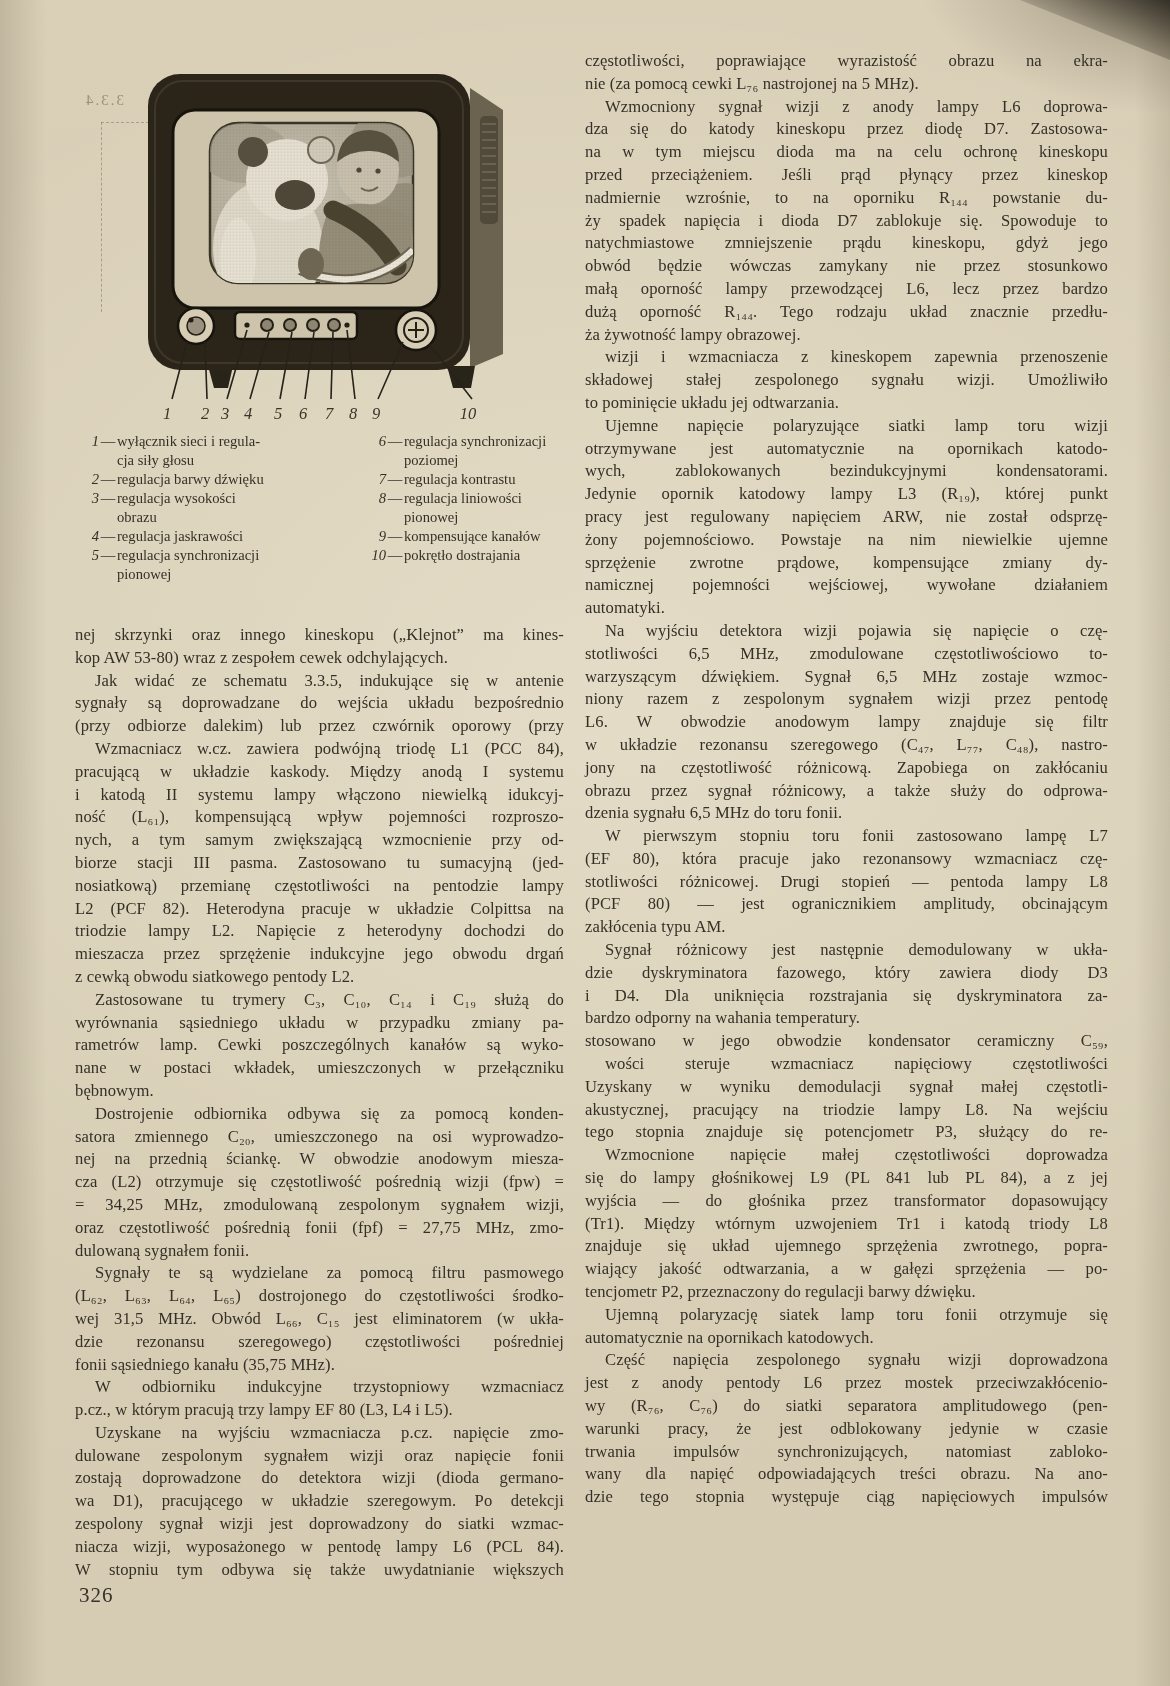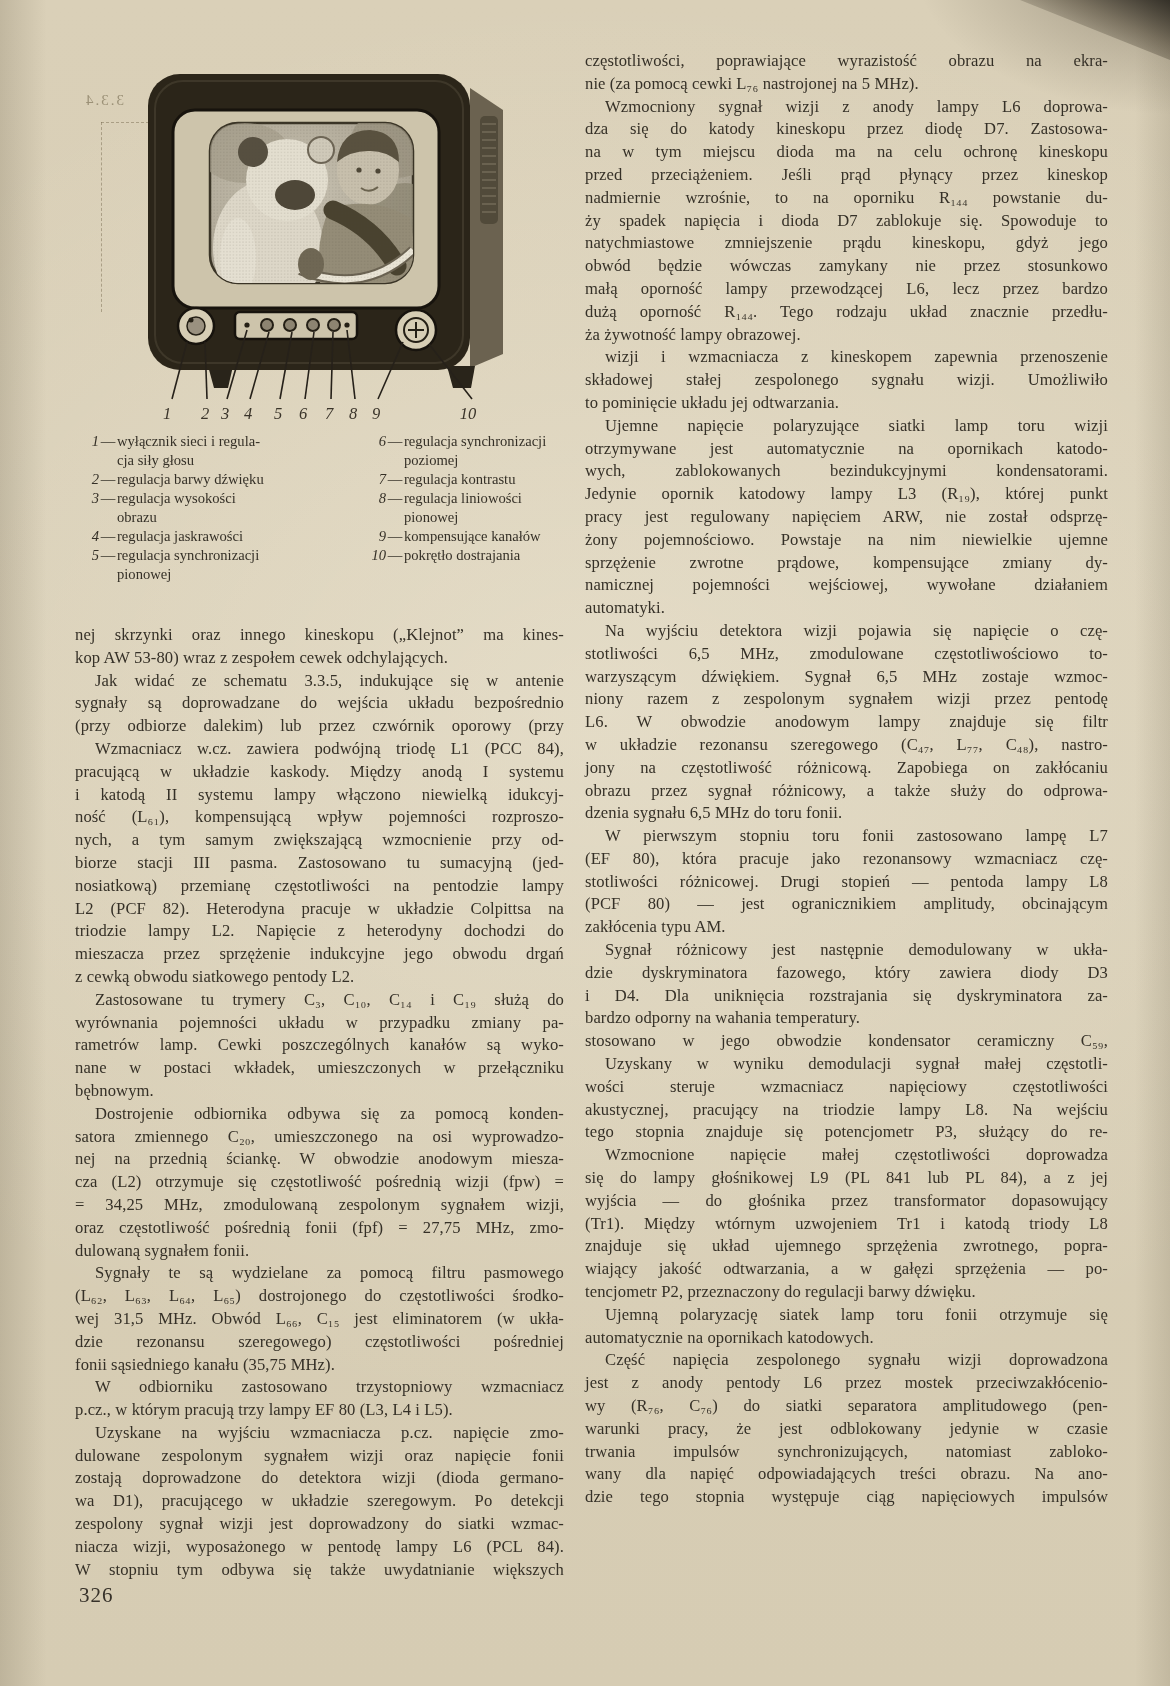--- a/index.html
+++ b/index.html
@@ -277,21 +277,21 @@
         <div class="line">nych, a tym samym zwiększającą wzmocnienie przy od-</div>
         <div class="line">biorze stacji III pasma. Zastosowano tu sumacyjną (jed-</div>
         <div class="line">nosiatkową) przemianę częstotliwości na pentodzie lampy</div>
         <div class="line">L2 (PCF 82). Heterodyna pracuje w układzie Colpittsa na</div>
         <div class="line">triodzie lampy L2. Napięcie z heterodyny dochodzi do</div>
         <div class="line">mieszacza przez sprzężenie indukcyjne jego obwodu drgań</div>
         <div class="line last">z cewką obwodu siatkowego pentody L2.</div>
       </div>
       <div class="para indent">
         <div class="line">Zastosowane tu trymery C₃, C₁₀, C₁₄ i C₁₉ służą do</div>
-        <div class="line">wyrównania pojemności układu w przypadku zmiany pa-</div>
+        <div class="line">wyrównania sąsiedniego układu w przypadku zmiany pa-</div>
         <div class="line">rametrów lamp. Cewki poszczególnych kanałów są wyko-</div>
         <div class="line">nane w postaci wkładek, umieszczonych w przełączniku</div>
         <div class="line last">bębnowym.</div>
       </div>
       <div class="para indent">
         <div class="line">Dostrojenie odbiornika odbywa się za pomocą konden-</div>
         <div class="line">satora zmiennego C₂₀, umieszczonego na osi wyprowadzo-</div>
         <div class="line">nej na przednią ściankę. W obwodzie anodowym miesza-</div>
         <div class="line">cza (L2) otrzymuje się częstotliwość pośrednią wizji (fpw) =</div>
         <div class="line">= 34,25 MHz, zmodulowaną zespolonym sygnałem wizji,</div>
@@ -299,21 +299,21 @@
         <div class="line last">dulowaną sygnałem fonii.</div>
       </div>
       <div class="para indent">
         <div class="line">Sygnały te są wydzielane za pomocą filtru pasmowego</div>
         <div class="line">(L₆₂, L₆₃, L₆₄, L₆₅) dostrojonego do częstotliwości środko-</div>
         <div class="line">wej 31,5 MHz. Obwód L₆₆, C₁₅ jest eliminatorem (w ukła-</div>
         <div class="line">dzie rezonansu szeregowego) częstotliwości pośredniej</div>
         <div class="line last">fonii sąsiedniego kanału (35,75 MHz).</div>
       </div>
       <div class="para indent">
-        <div class="line">W odbiorniku zastosowano trzystopniowy wzmacniacz</div>
+        <div class="line">W odbiorniku indukcyjne trzystopniowy wzmacniacz</div>
         <div class="line last">p.cz., w którym pracują trzy lampy EF 80 (L3, L4 i L5).</div>
       </div>
       <div class="para indent">
         <div class="line">Uzyskane na wyjściu wzmacniacza p.cz. napięcie zmo-</div>
         <div class="line">dulowane zespolonym sygnałem wizji oraz napięcie fonii</div>
         <div class="line">zostają doprowadzone do detektora wizji (dioda germano-</div>
         <div class="line">wa D1), pracującego w układzie szeregowym. Po detekcji</div>
         <div class="line">zespolony sygnał wizji jest doprowadzony do siatki wzmac-</div>
         <div class="line">niacza wizji, wyposażonego w pentodę lampy L6 (PCL 84).</div>
         <div class="line">W stopniu tym odbywa się także uwydatnianie większych</div>
@@ -372,22 +372,22 @@
         <div class="line last">zakłócenia typu AM.</div>
       </div>
       <div class="para indent">
         <div class="line">Sygnał różnicowy jest następnie demodulowany w ukła-</div>
         <div class="line">dzie dyskryminatora fazowego, który zawiera diody D3</div>
         <div class="line">i D4. Dla uniknięcia rozstrajania się dyskryminatora za-</div>
         <div class="line last">bardzo odporny na wahania temperatury.</div>
         <div class="line">stosowano w jego obwodzie kondensator ceramiczny C₅₉,</div>
       </div>
       <div class="para indent">
+        <div class="line">wości steruje wzmacniacz napięciowy częstotliwości</div>
         <div class="line">Uzyskany w wyniku demodulacji sygnał małej częstotli-</div>
-        <div class="line">wości steruje wzmacniacz napięciowy częstotliwości</div>
         <div class="line">akustycznej, pracujący na triodzie lampy L8. Na wejściu</div>
         <div class="line">tego stopnia znajduje się potencjometr P3, służący do re-</div>
       </div>
       <div class="para indent">
         <div class="line">Wzmocnione napięcie małej częstotliwości doprowadza</div>
         <div class="line">się do lampy głośnikowej L9 (PL 841 lub PL 84), a z jej</div>
         <div class="line">wyjścia — do głośnika przez transformator dopasowujący</div>
         <div class="line">(Tr1). Między wtórnym uzwojeniem Tr1 i katodą triody L8</div>
         <div class="line">znajduje się układ ujemnego sprzężenia zwrotnego, popra-</div>
         <div class="line">wiający jakość odtwarzania, a w gałęzi sprzężenia — po-</div>

